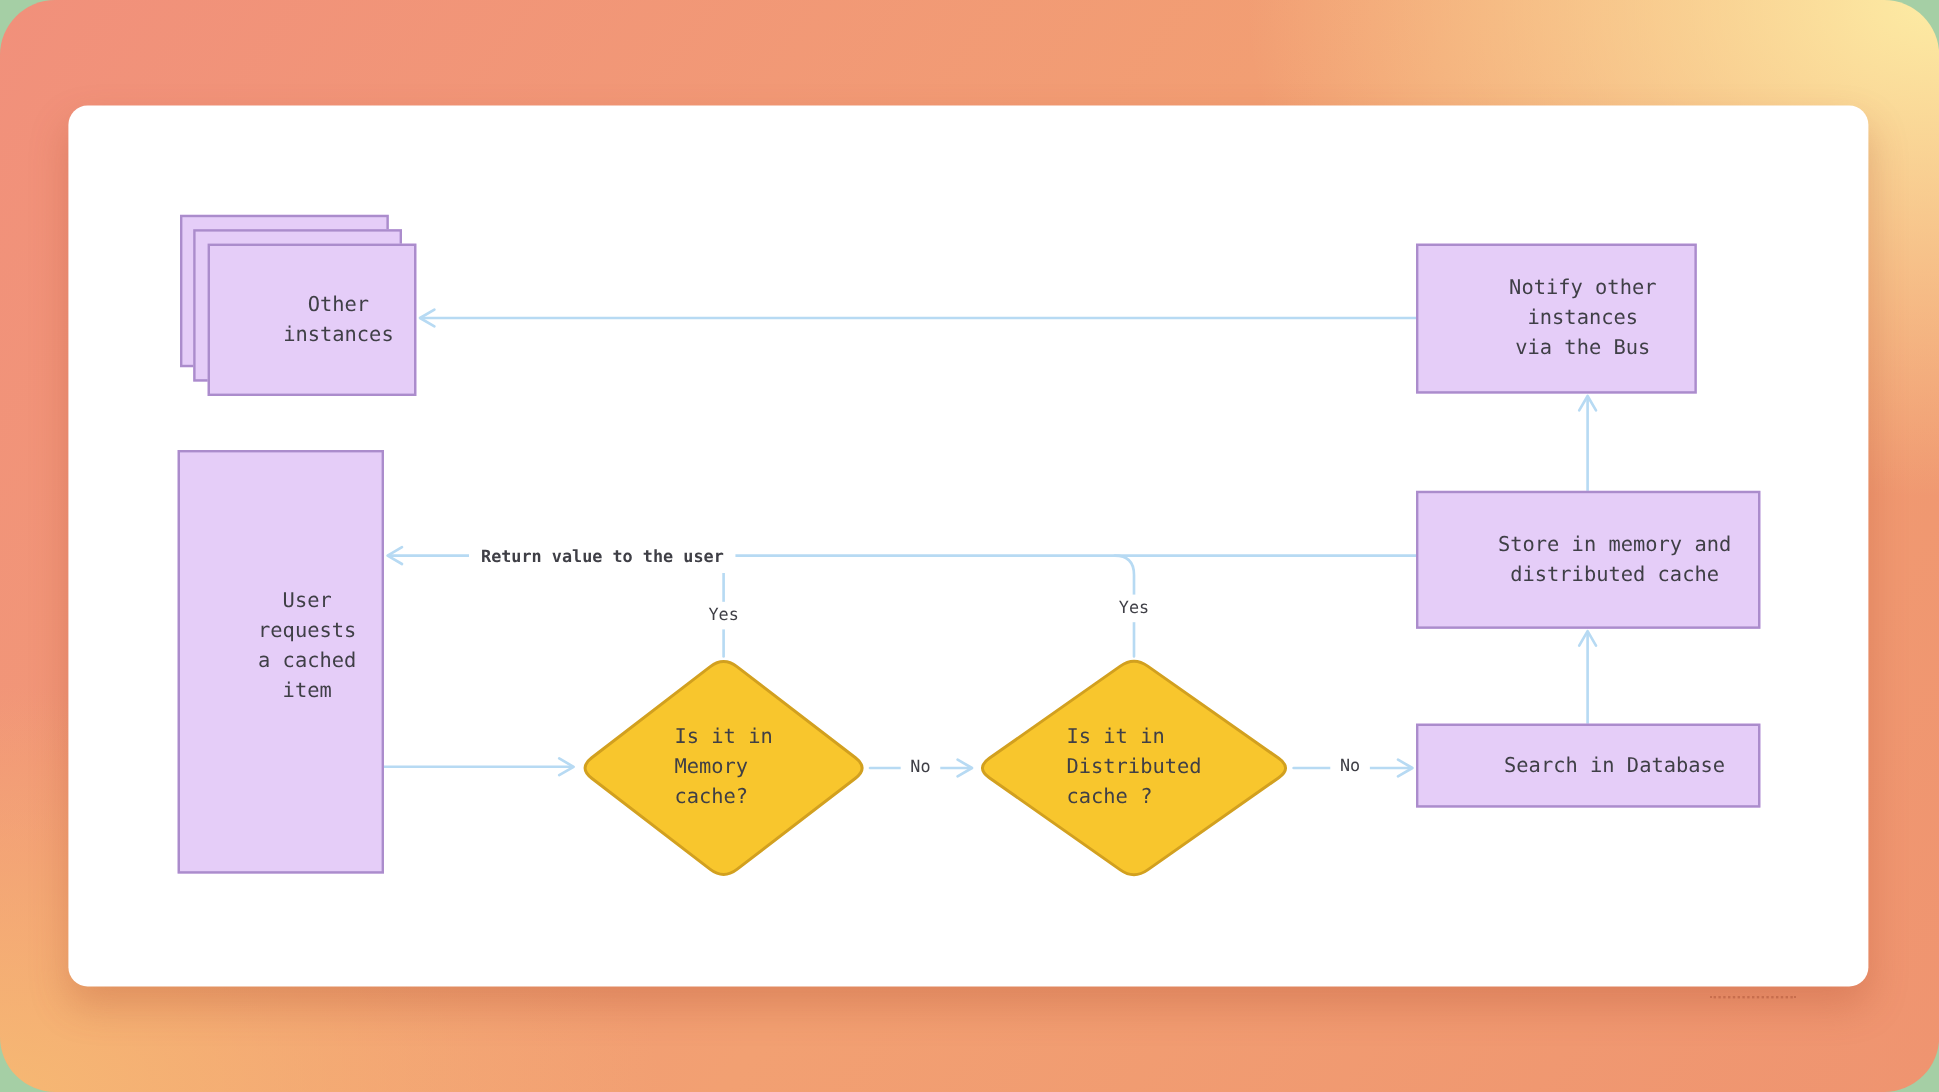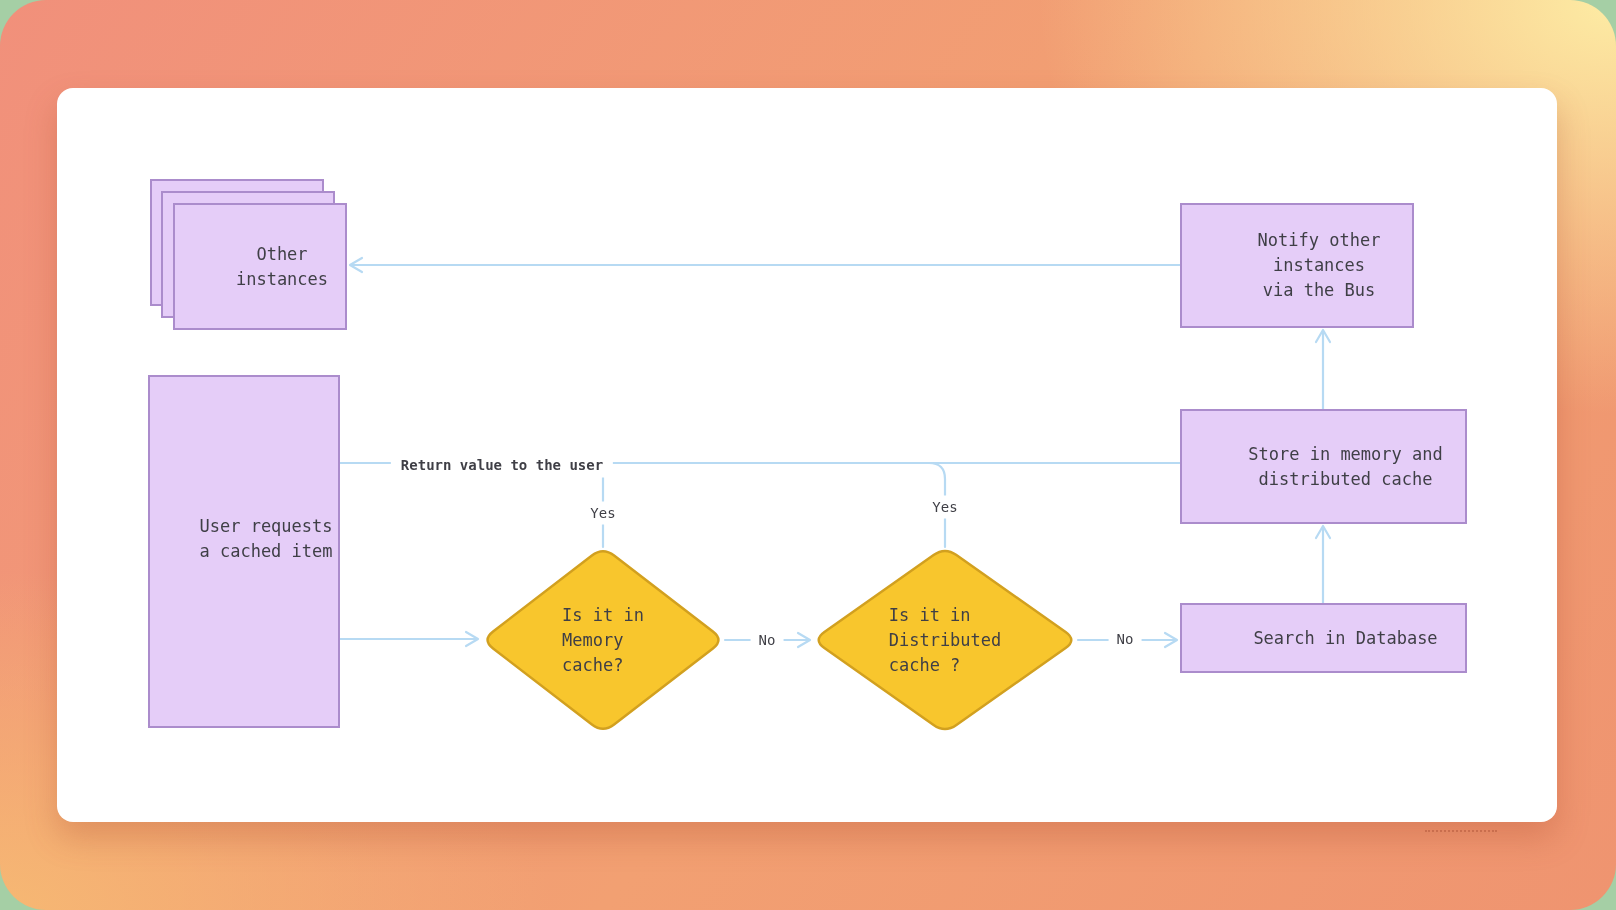--- a/index.html
+++ b/index.html
@@ -133,21 +133,21 @@
     </svg>
 
     <div class="ghost" style="left:93px;  top:91px;  width:174px; height:127px;"></div>
     <div class="ghost" style="left:104px; top:103px; width:174px; height:127px;"></div>
     <div class="node" style="left:116px; top:115px; width:174px; height:127px;">Other
 instances</div>
 
     <div class="node" style="left:1123px; top:115px; width:234px; height:125px;">Notify other instances
 via the Bus</div>
 
-    <div class="node" style="left:91px; top:287px; width:192px; height:353px; padding-bottom:26px;">User requests
+    <div class="node" style="left:91px; top:287px; width:172px; height:353px; padding-bottom:26px;">User requests
 a cached item</div>
 
     <div class="node" style="left:1123px; top:321px; width:287px; height:115px;">Store in memory and
 distributed cache</div>
 
     <div class="node" style="left:1123px; top:515px; width:287px; height:70px;">Search in Database</div>
 
     <svg class="decision-svg" style="left:420px; top:454px;" width="252" height="196" viewBox="0 0 252 196">
       <path class="decision-shape" d="M137.1 13.5 L235.9 89.5 Q247 98 235.9 106.5 L137.1 182.5 Q126 191 114.9 182.5 L16.1 106.5 Q5 98 16.1 89.5 L114.9 13.5 Q126 5 137.1 13.5 Z"></path>
     </svg>

